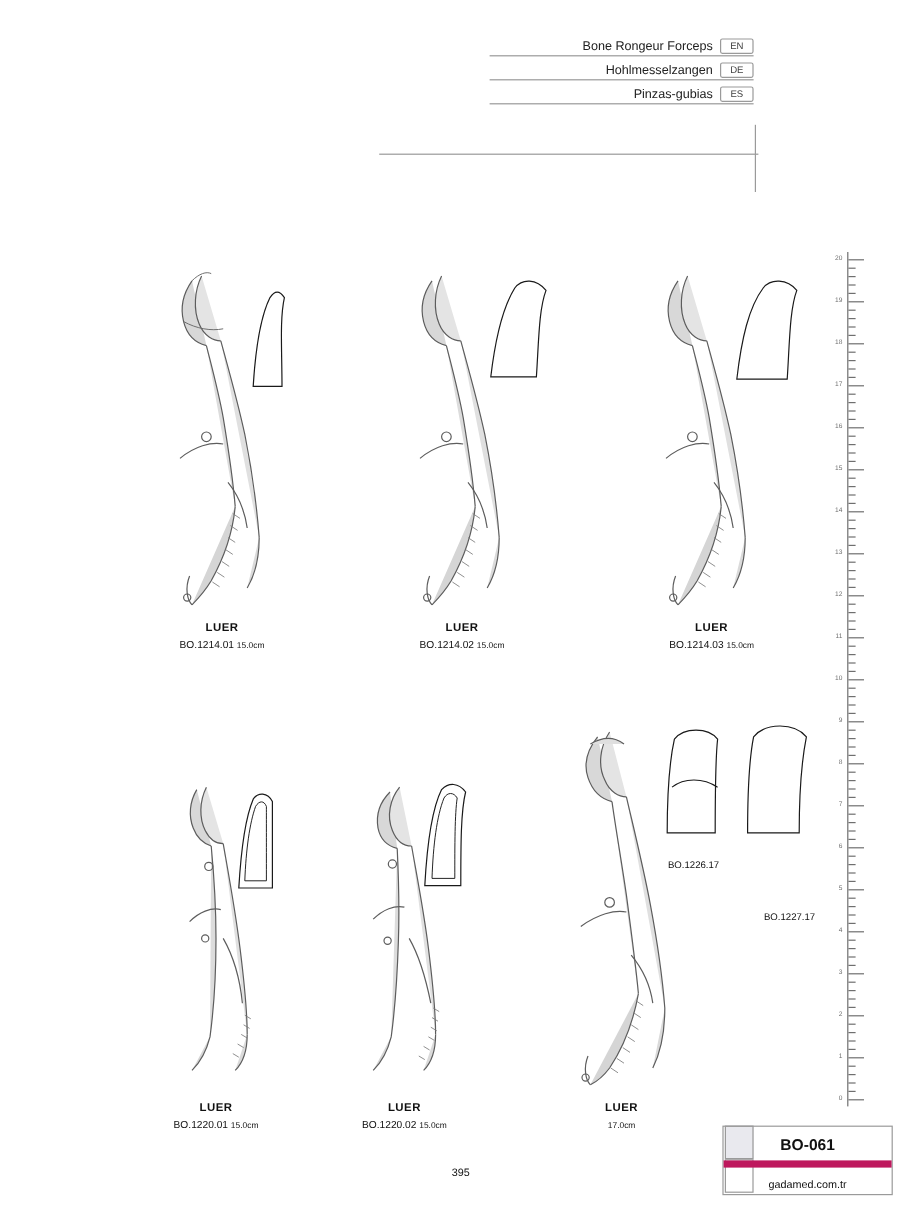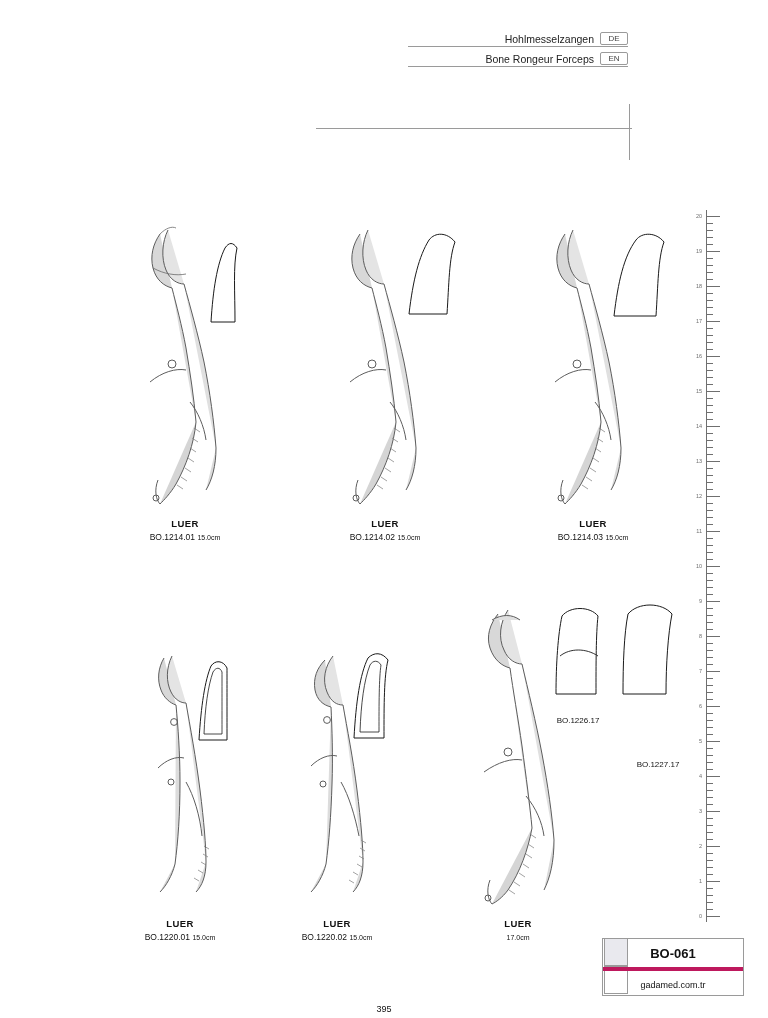--- a/index.html
+++ b/index.html
@@ -50,24 +50,24 @@
   .ruler .tick.major{width:13px;}
   .ruler .tick.minor{width:6px;}
   .ruler .lab{position:absolute;left:0;font-size:5.5px;color:#6f6f6f;width:18px;text-align:right;}
   
   .caption{position:absolute;text-align:center;}
   .caption .nm{font-size:9.5px;font-weight:bold;letter-spacing:0.4px;color:#111;}
   .caption .cd{font-size:8.5px;color:#111;margin-top:3px;}
   .caption .cd .len{font-size:7px;}
   .tipcode{position:absolute;font-size:8px;color:#111;text-align:center;}
   
-  .pagenum{position:absolute;left:0;top:972px;width:768px;text-align:center;font-size:9px;color:#111;margin-top:32px;}
+  .pagenum{position:absolute;left:0;top:972px;width:768px;text-align:center;font-size:9px;color:#111;}
   .footer-box{position:absolute;right:24px;top:938px;width:140px;height:56px;border:1px solid #9a9a9a;}
   .footer-box .top{
-    height:28px;border-bottom:4px solid #be185d;
+    height:28px;border-bottom:6px solid #be185d;
     display:flex;align-items:center;justify-content:center;
     font-size:13px;font-weight:bold;color:#111;
   }
   .footer-box .bot{
     height:27px;display:flex;align-items:center;justify-content:center;
     font-size:9px;color:#111;
   }
   .footer-sq{position:absolute;right:140px;top:938px;width:24px;height:56px;}
   .footer-sq .a{position:absolute;left:0;top:0;width:24px;height:28px;background:#e9e9ee;border:1px solid #9a9a9a;box-sizing:border-box;}
   .footer-sq .b{position:absolute;left:0;top:28px;width:24px;height:28px;background:#ffffff;border:1px solid #9a9a9a;box-sizing:border-box;}
@@ -75,26 +75,30 @@
   .fig{position:absolute;}
 </style>
 </head>
 <body>
 
 <div class="header">
 
 
   <div class="lang-list">
     <div class="lang-row">
+      <span class="name">Bone Rongeur Forceps</span>
+      <span class="code">EN</span>
+    </div>
+    <div class="lang-row">
       <span class="name">Hohlmesselzangen</span>
       <span class="code">DE</span>
     </div>
     <div class="lang-row">
-      <span class="name">Bone Rongeur Forceps</span>
-      <span class="code">EN</span>
+      <span class="name">Pinzas-gubias</span>
+      <span class="code">ES</span>
     </div>
   </div>
 
   <div class="hline"></div>
   <div class="title-rule"></div>
 
   <div class="title-block">
   </div>
 
 </div>

